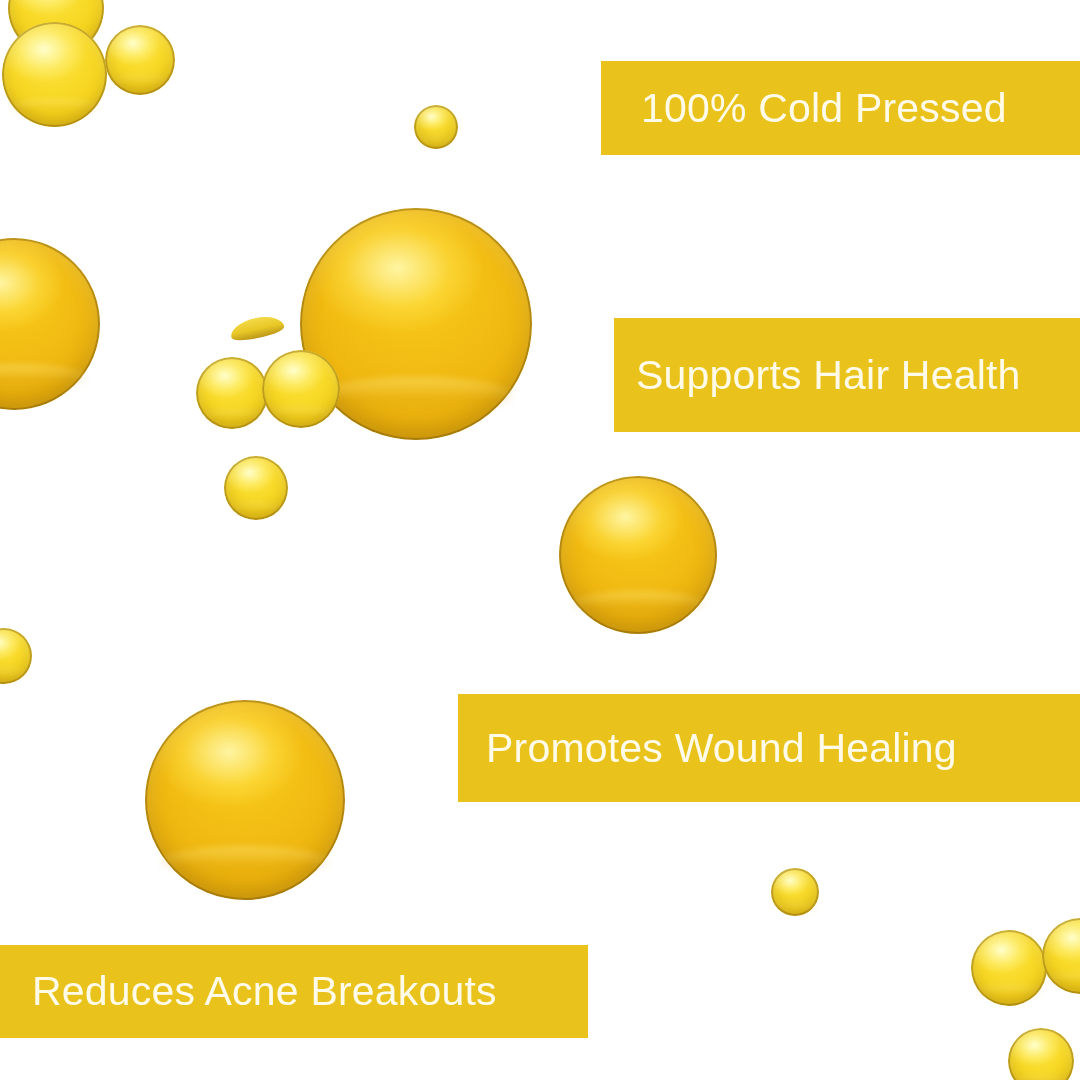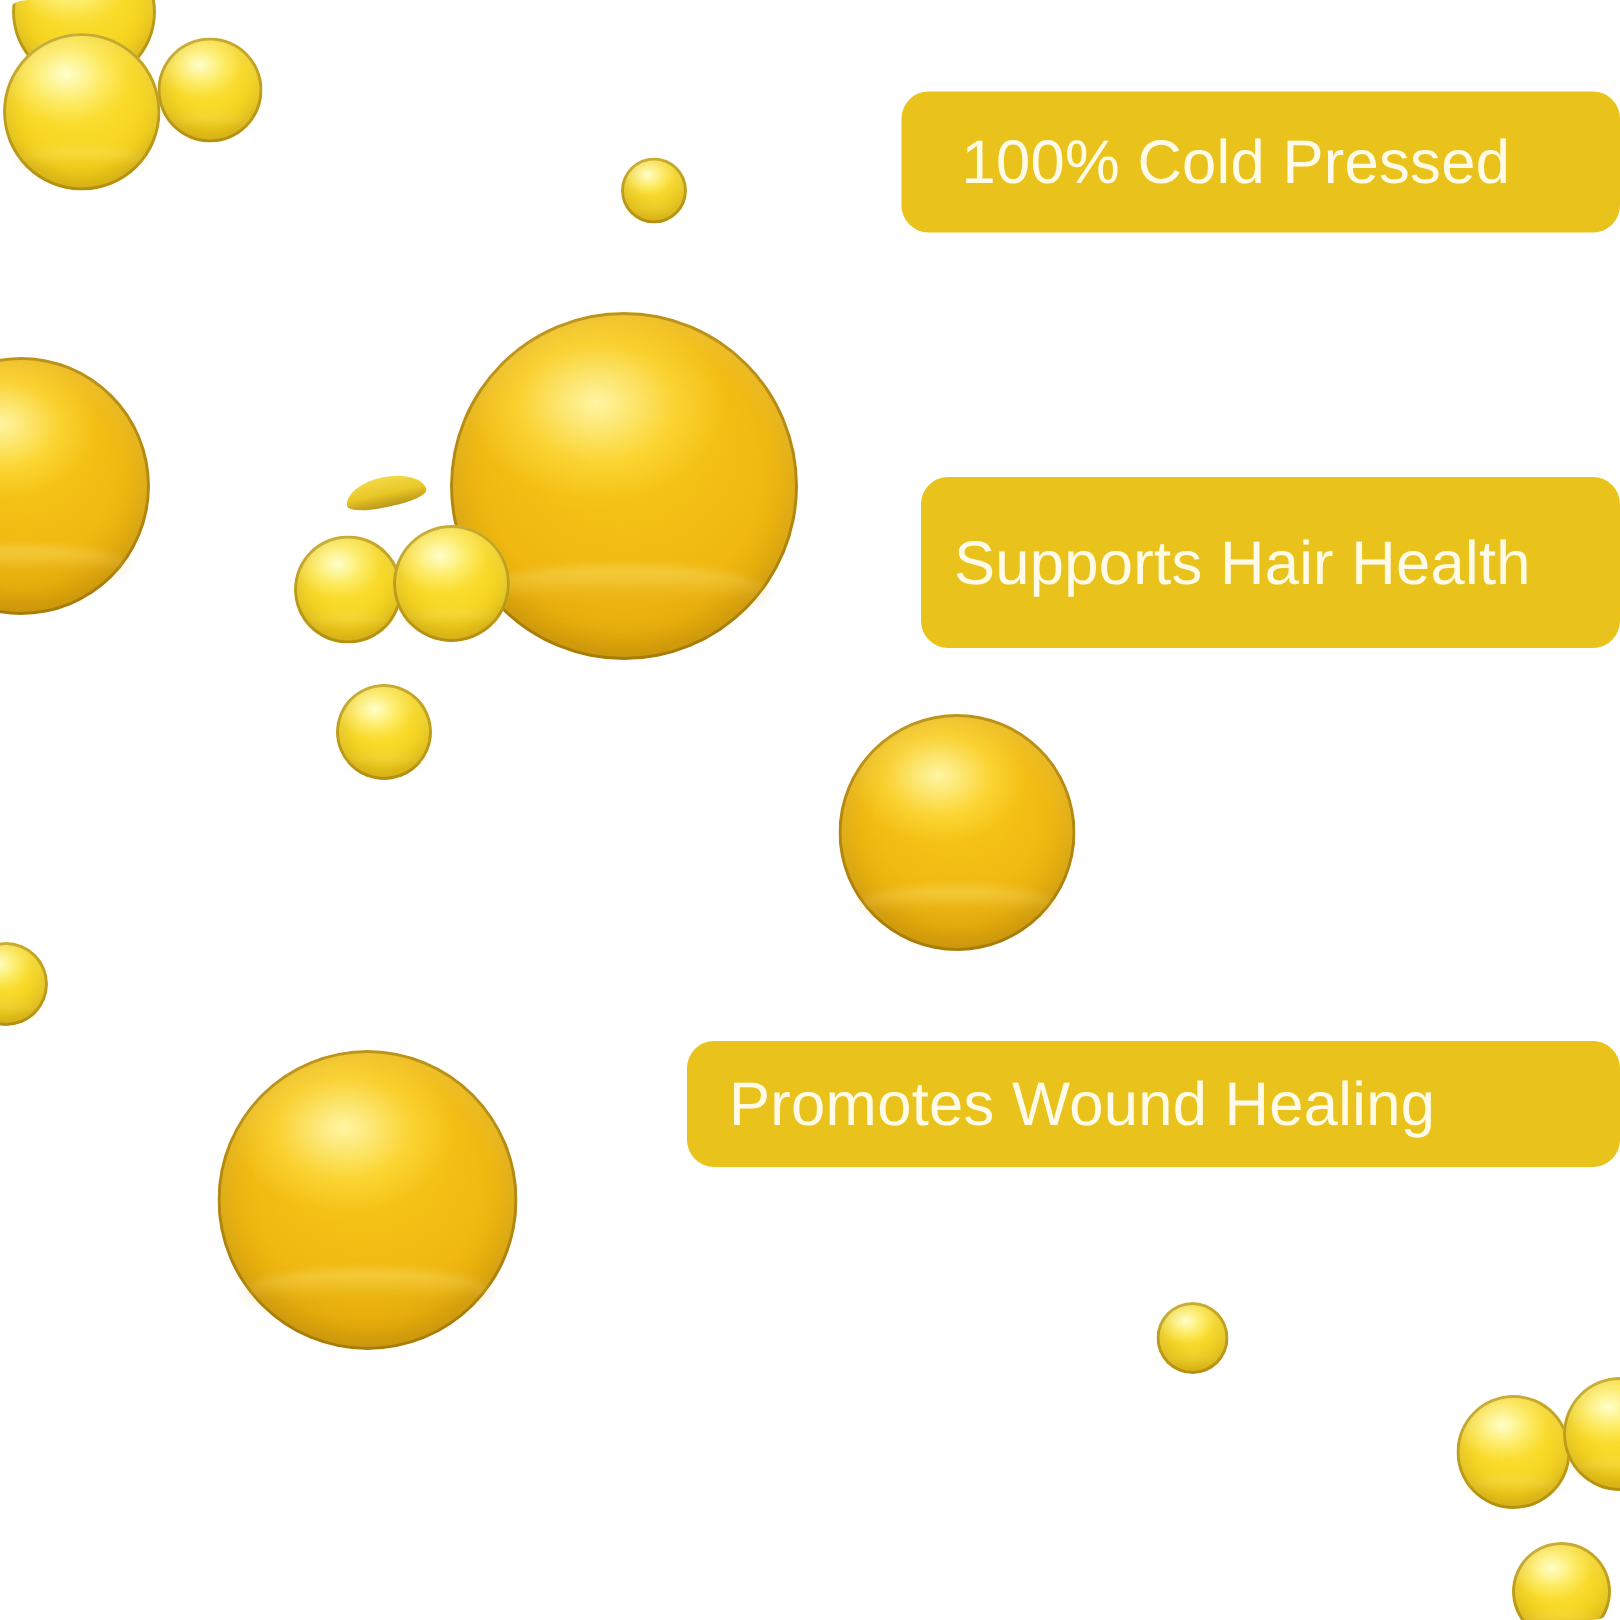--- a/index.html
+++ b/index.html
@@ -1,16 +1,16 @@
 <!DOCTYPE html>
 <html><head>
 <meta charset="utf-8">
 <title>Oil Benefits Graphic</title>
 <style>
-  * { margin:0; padding:0; box-sizing:border-box;border-radius:18px; }
+  * { margin:0; padding:0; box-sizing:border-box; }
   html, body {
     width:1080px; height:1080px;
     background:#ffffff;
     font-family:"Liberation Sans", sans-serif;
     overflow:hidden;
   }
   #stage {
     position:relative;
     width:1080px; height:1080px;
     background:#ffffff;
@@ -91,21 +91,21 @@
   .banner .btext {
     color:#fffbe8;
     font-size:41px;
     font-weight:400;
     letter-spacing:0.2px;
     white-space:nowrap;
     line-height:1;
   }
   .b1 { left:601px; top:61px;  width:479px; height:94px; padding-left:40px; }
   .b2 { left:614px; top:318px; width:466px; height:114px; padding-left:22px; }
-  .b3 { left:458px; top:694px; width:622px; height:84px; padding-left:28px; }
+  .b3 { left:458px; top:694px; width:622px; height:108px; padding-left:28px; }
   .b4 { left:0px;   top:945px; width:588px; height:93px; padding-left:32px; }
 </style>
 </head>
 <body>
 
 <div id="stage">
 
   <div id="droplet-layer">
 
     <div class="droplet small" style="left:8px; top:-40px; width:96px; height:96px;"></div>
@@ -148,14 +148,17 @@
   </div>
 
   <div class="banner b2">
     <span class="btext">Supports Hair Health</span>
   </div>
 
   <div class="banner b3">
     <span class="btext">Promotes Wound Healing</span>
   </div>
 
+  <div class="banner b4">
+    <span class="btext">Reduces Acne Breakouts</span>
+  </div>
 
 </div>
 
 </body></html>

